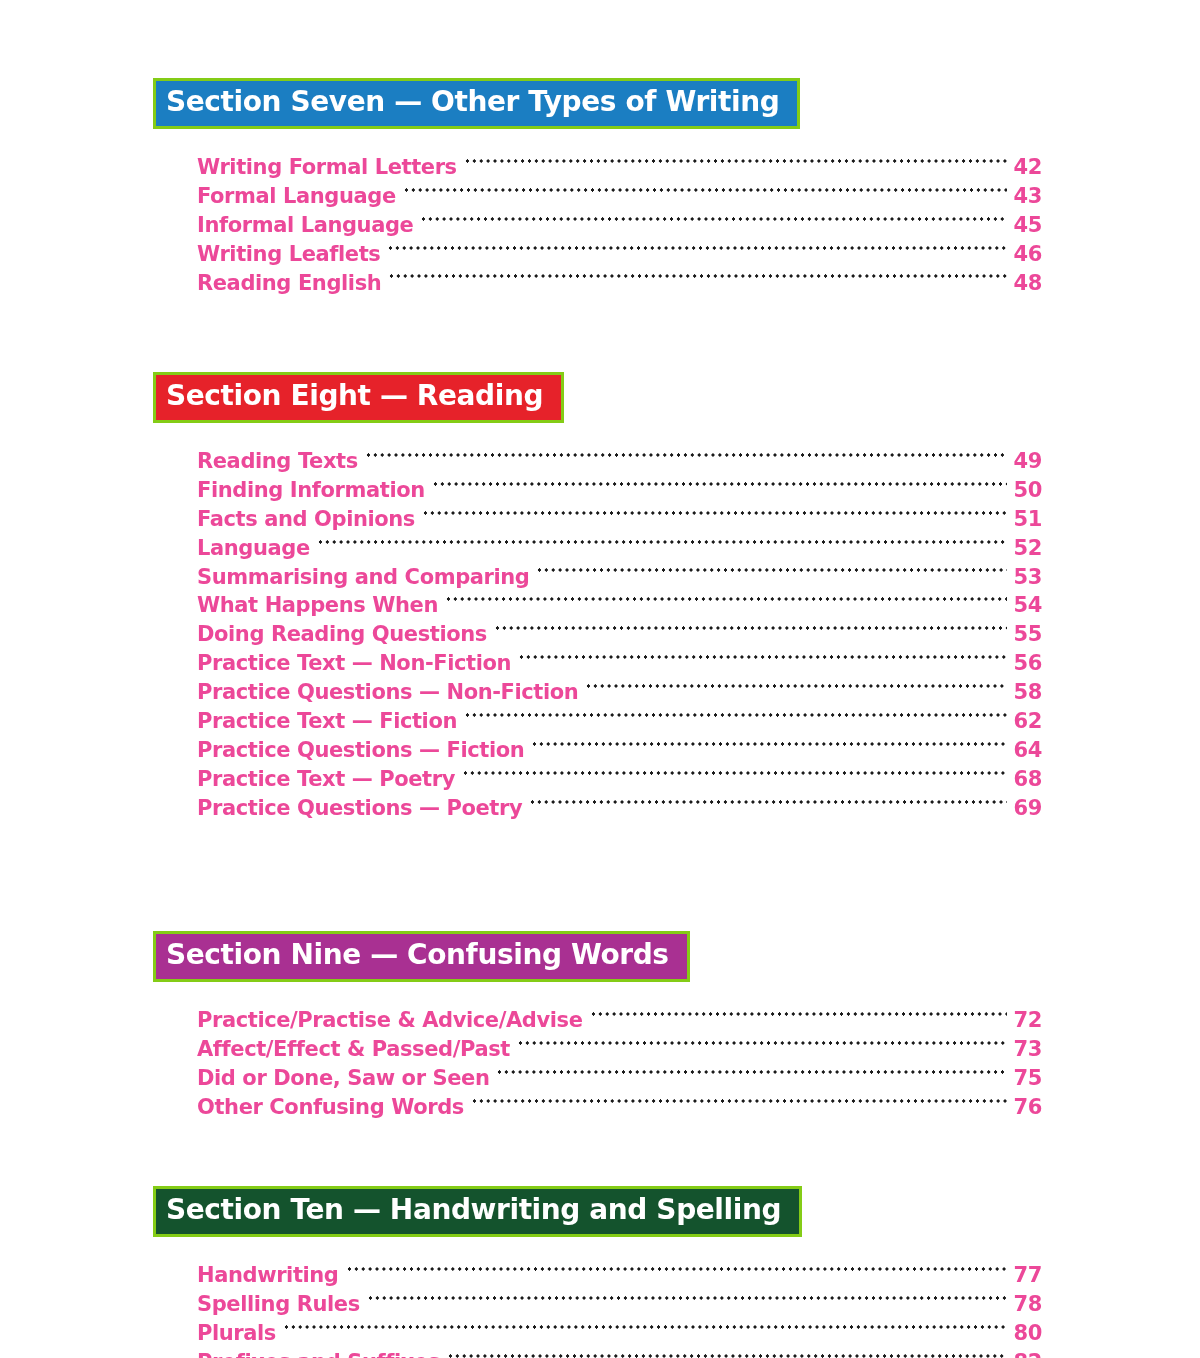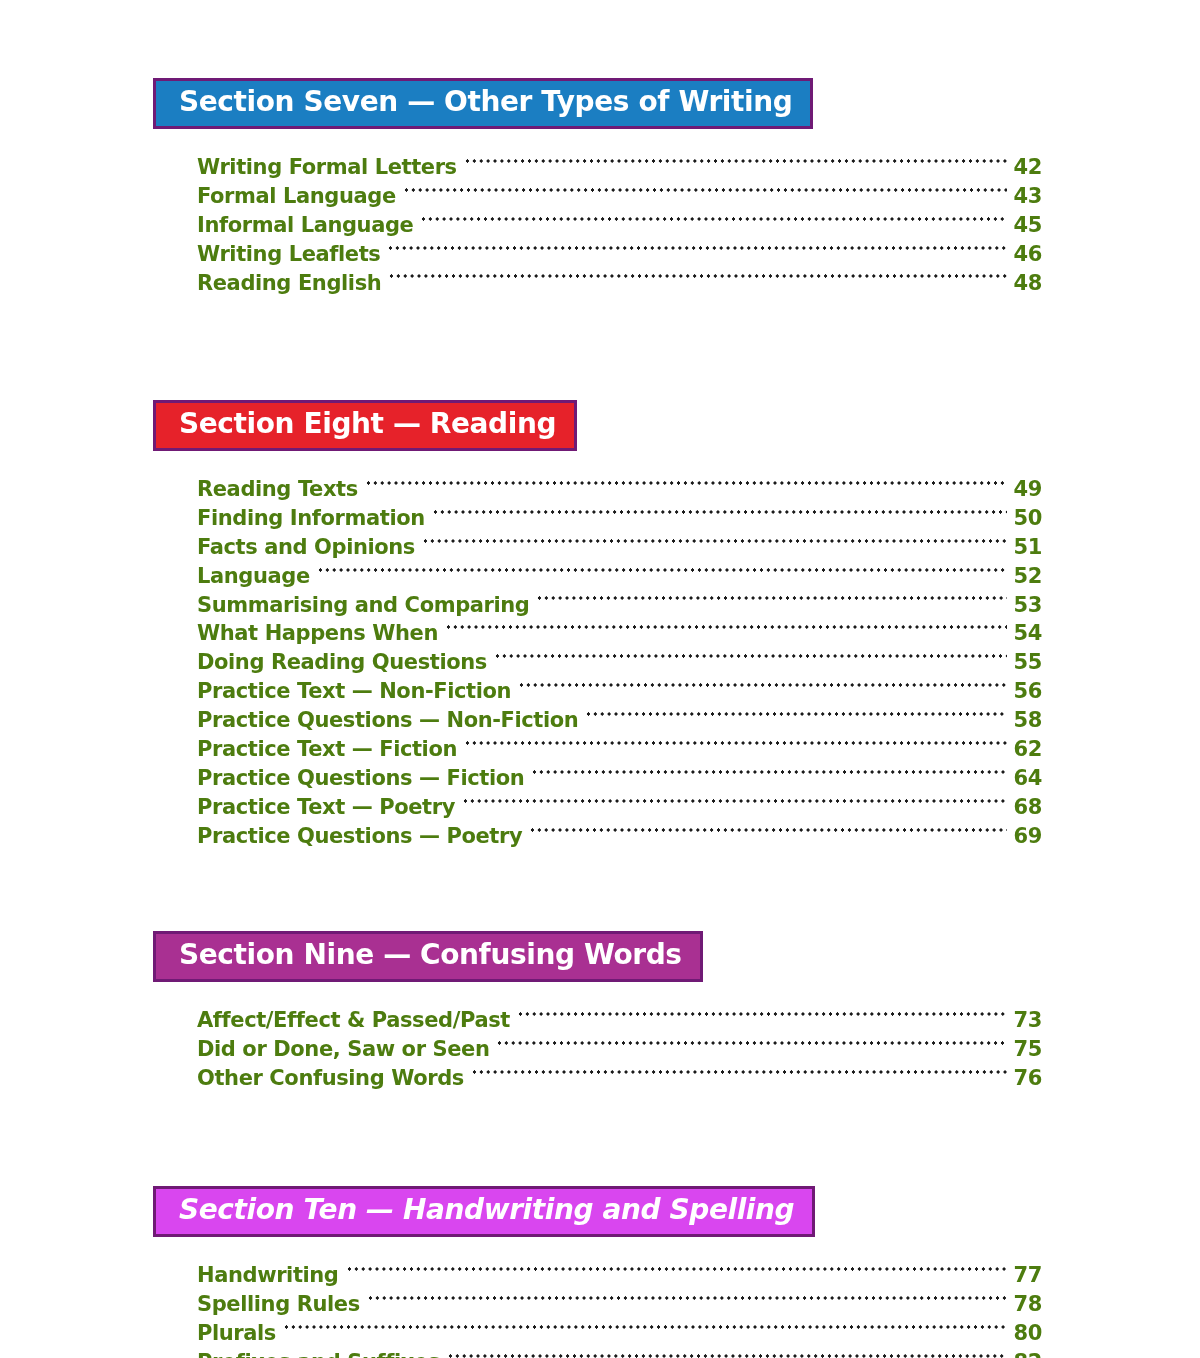--- a/index.html
+++ b/index.html
@@ -7,46 +7,46 @@
   body {
     width:1200px; height:1358px;
     font-family:"DejaVu Sans", "Liberation Sans", sans-serif;
   }
   .page {
     position:relative; width:1200px; height:1358px;
     background:#ffffff; overflow:hidden;
   }
   .toc-section { position:absolute; left:153px; width:890px; }
   .sec-0 { top:78px; }
-  .sec-1 { top:400px; }
+  .sec-1 { top:372px; }
   .sec-2 { top:931px; }
   .sec-3 { top:1186px; }
 
   .section-header {
     display:inline-block;
-    border:3px solid #701a75;
-    padding:4px 18px 8px 23px;
+    border:3px solid #84cc16;
+    padding:4px 18px 8px 10px;
     background:#777;
   }
   .section-title {
     color:#ffffff;
     font-size:28px;
     font-weight:700;
     letter-spacing:-0.4px;
     white-space:nowrap;
   }
 
   .toc-list { margin:11px 0 0 44px; width:845px; }
   .toc-row {
     display:flex;
     align-items:baseline;
     height:28.9px;
     font-size:21px;
     font-weight:700;
-    color:#4d7c0f;
+    color:#ec4899;
     letter-spacing:-0.4px;
   }
   .toc-label { white-space:nowrap; padding-right:7px; }
   .toc-leader {
     flex:1;
     align-self:stretch;
     background-image:radial-gradient(circle, #1a1a1a 1.55px, transparent 1.75px);
     background-size:6.9px 6px;
     background-repeat:repeat-x;
     background-position:left bottom 4px;
@@ -171,39 +171,44 @@
       </div>
       </div>
   </section>
 
   <section class="toc-section sec-2">
     <div class="section-header" style="background-color: rgb(169, 48, 146);">
       <span class="section-title">Section Nine — Confusing Words</span>
     </div>
     <div class="toc-list">
         <div class="toc-row">
+        <span class="toc-label">Practice/Practise &amp; Advice/Advise</span>
+        <span class="toc-leader"></span>
+        <span class="toc-page">72</span>
+      </div>
+        <div class="toc-row">
         <span class="toc-label">Affect/Effect &amp; Passed/Past</span>
         <span class="toc-leader"></span>
         <span class="toc-page">73</span>
       </div>
         <div class="toc-row">
         <span class="toc-label">Did or Done, Saw or Seen</span>
         <span class="toc-leader"></span>
         <span class="toc-page">75</span>
       </div>
         <div class="toc-row">
         <span class="toc-label">Other Confusing Words</span>
         <span class="toc-leader"></span>
         <span class="toc-page">76</span>
       </div>
       </div>
   </section>
 
   <section class="toc-section sec-3">
-    <div class="section-header" style="background-color: #d946ef; font-style: italic;">
+    <div class="section-header" style="background-color: #14532d;">
       <span class="section-title">Section Ten — Handwriting and Spelling</span>
     </div>
     <div class="toc-list">
         <div class="toc-row">
         <span class="toc-label">Handwriting</span>
         <span class="toc-leader"></span>
         <span class="toc-page">77</span>
       </div>
         <div class="toc-row">
         <span class="toc-label">Spelling Rules</span>

